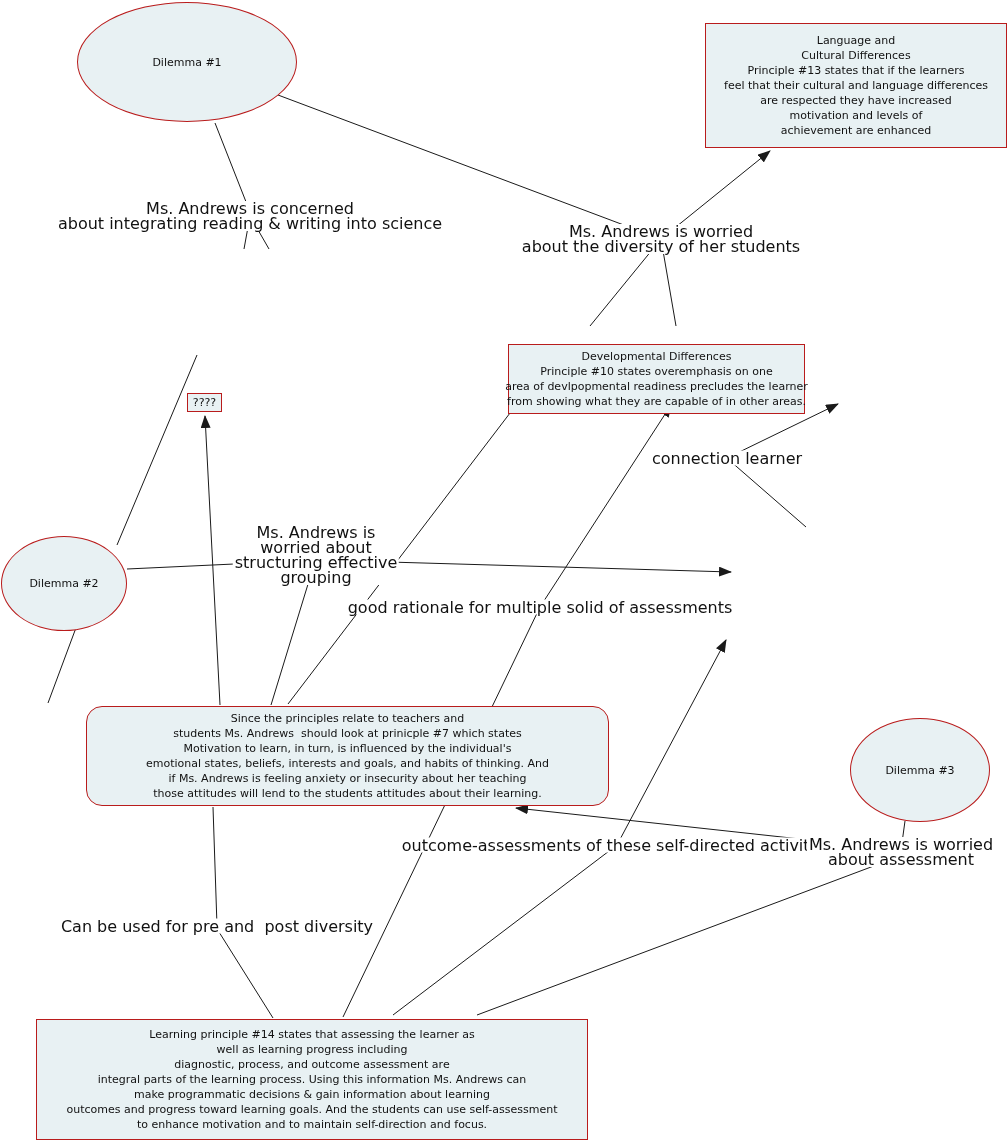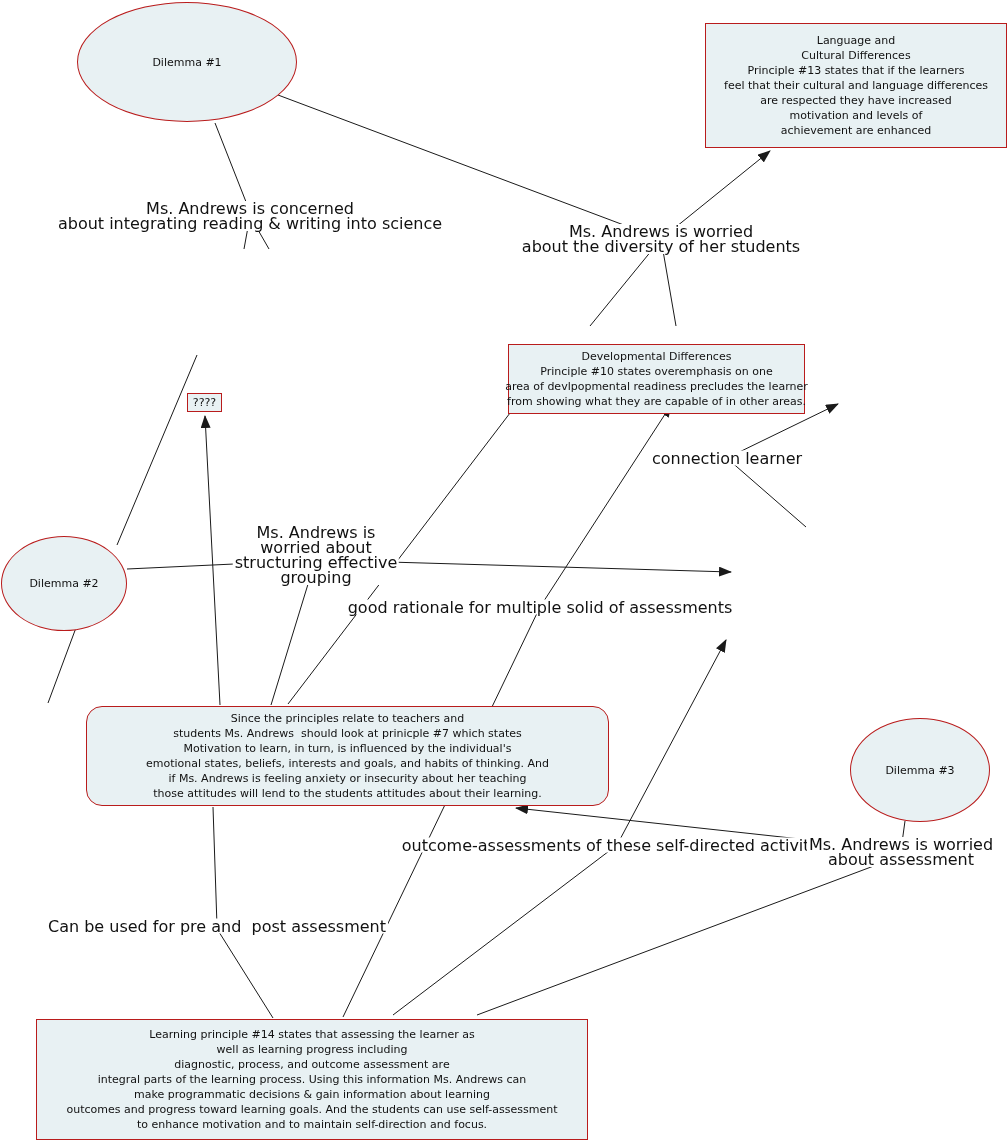--- a/index.html
+++ b/index.html
@@ -134,15 +134,15 @@
 about the diversity of her students</div>
   <div class="link-label l-connection">connection learner</div>
   <div class="link-label l-structuring">Ms. Andrews is
 worried about
 structuring effective
 grouping</div>
   <div class="link-label l-rationale">good rationale for multiple solid of assessments</div>
   <div class="link-label l-outcome">outcome-assessments of these self-directed activities</div>
   <div class="link-label l-assessment">Ms. Andrews is worried
 about assessment</div>
-  <div class="link-label l-prepost">Can be used for pre and  post assessment</div>
+  <div class="link-label l-prepost">Can be used for pre and  post diversity</div>
 
 </div>
 
 </body></html>

